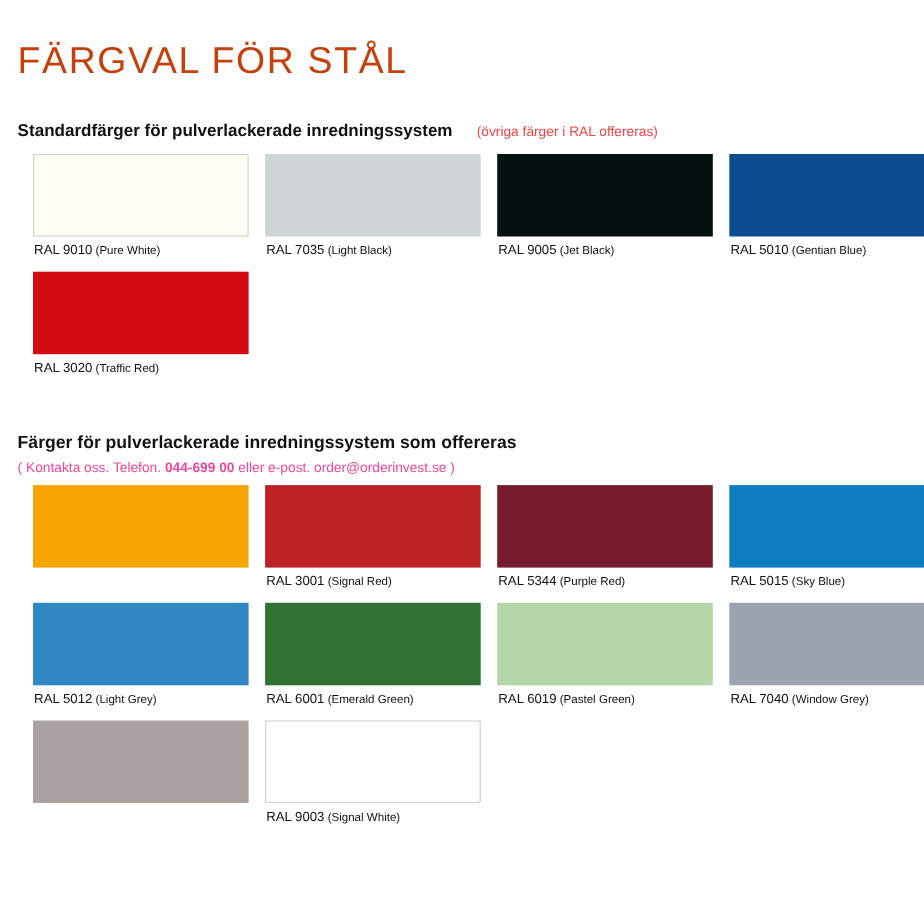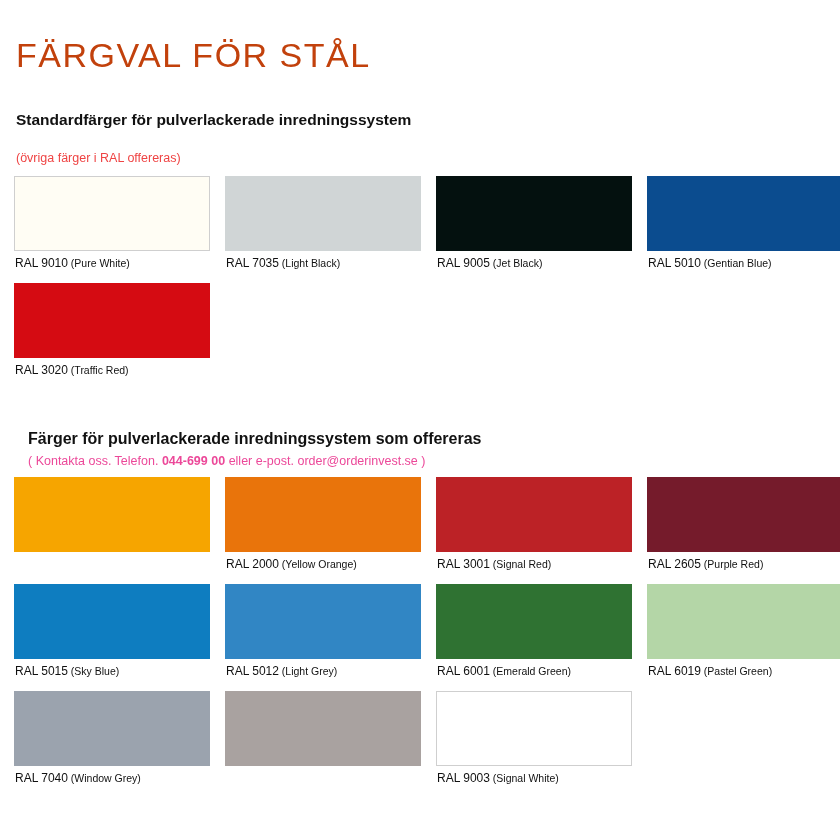--- a/index.html
+++ b/index.html
@@ -23,56 +23,56 @@
     font-weight: 400;
     letter-spacing: 1.5px;
     margin: 36px 0 0 2px;
     color: #c2410c;
   }
 
   .section-one-head {
     margin-top: 36px;
     margin-left: 2px;
     display: flex;
-    align-items: flex-start;
+    align-items: center;
     gap: 22px;
-    flex-direction: column;
   }
   .section-title {
     font-size: 15.5px;
     font-weight: bold;
     color: #111;
   }
   .section-note {
     font-size: 12.5px;
     font-weight: 400;
     color: #ef4444;
   }
 
   .section-two-head {
     margin-top: 40px;
-    margin-left: 14px;
+    margin-left: 2px;
   }
   .section-two-head .section-title { font-size: 16px; }
   .contact-line {
     margin-top: 6px;
     font-size: 12.5px;
     color: #ec4899;
   }
   .contact-line .b { font-weight: bold; }
 
   .swatch-grid {
     margin-top: 12px;
     display: grid;
     grid-template-columns: repeat(4, 196px);
     column-gap: 15px;
     row-gap: 0px;
   }
   .swatch-cell {
     width: 156px;
+    margin-left: 16px;
   }
   .swatch-chip {
     width: 196px;
     height: 75px;
     border: 1px solid transparent;
   }
   .swatch-chip.bordered {
     border: 1px solid #cfcfcf;
   }
   .swatch-label {
@@ -131,30 +131,26 @@
       <span>order@orderinvest.se</span>
       <span>)</span>
     </div>
   </div>
 
   <div class="swatch-grid grid-2" id="offered-grid">
       <div class="swatch-cell">
         <div class="swatch-chip" style="background: rgb(246, 165, 0);"></div>
       </div>
       <div class="swatch-cell">
-        <div class="swatch-chip" style="background: rgb(233, 116, 11);"></div>
-        <div class="swatch-label"><span class="code">RAL 2000</span><span class="name"> (Yellow Orange)</span></div>
-      </div>
-      <div class="swatch-cell">
         <div class="swatch-chip" style="background: rgb(188, 34, 38);"></div>
         <div class="swatch-label"><span class="code">RAL 3001</span><span class="name"> (Signal Red)</span></div>
       </div>
       <div class="swatch-cell">
         <div class="swatch-chip" style="background: rgb(117, 27, 43);"></div>
-        <div class="swatch-label"><span class="code">RAL 2605</span><span class="name"> (Purple Red)</span></div>
+        <div class="swatch-label"><span class="code">RAL 5344</span><span class="name"> (Purple Red)</span></div>
       </div>
       <div class="swatch-cell">
         <div class="swatch-chip" style="background: rgb(14, 125, 192);"></div>
         <div class="swatch-label"><span class="code">RAL 5015</span><span class="name"> (Sky Blue)</span></div>
       </div>
       <div class="swatch-cell">
         <div class="swatch-chip" style="background: rgb(49, 134, 196);"></div>
         <div class="swatch-label"><span class="code">RAL 5012</span><span class="name"> (Light Grey)</span></div>
       </div>
       <div class="swatch-cell">

